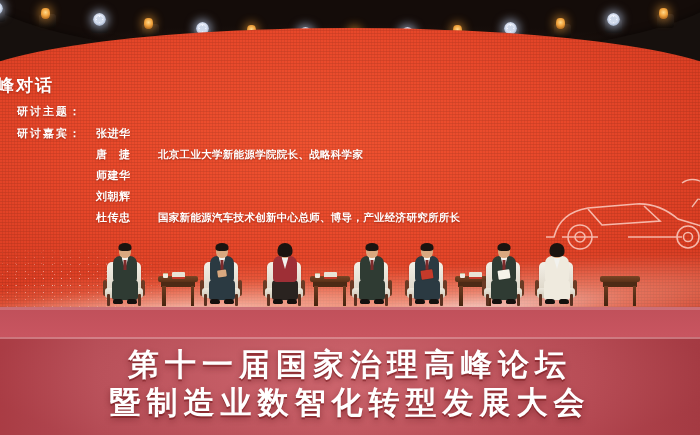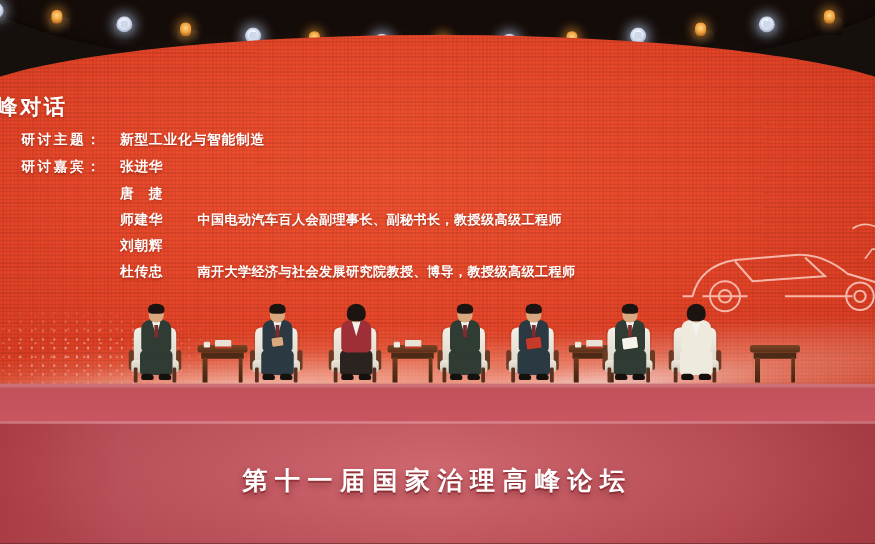--- a/index.html
+++ b/index.html
@@ -228,21 +228,21 @@
   }
   #banner::before{
     content:"";position:absolute;inset:0;
     background:radial-gradient(ellipse 70% 120% at 50% 40%, rgba(255,255,255,.10) 0%, rgba(0,0,0,.08) 75%);
   }
   .bline{
     position:relative;text-align:center;color:#fff;font-weight:700;
     letter-spacing:6px;white-space:nowrap;
     text-shadow:0 2px 0 rgba(120,25,30,.55), 0 3px 6px rgba(80,10,14,.45);
   }
-  #bline1{font-size:20px;line-height:34px;padding-top:9px;margin-top:20px;}
+  #bline1{font-size:31px;line-height:34px;padding-top:9px;}
   #bline2{font-size:31px;line-height:34px;padding-top:4px;letter-spacing:6px;}
 </style>
 </head>
 <body>
 
 <div id="stage">
 
   <div id="ceiling"></div>
   <div id="lights-layer">
       <div class="fixture" style="left: -12px; top: 8px;"></div>
@@ -295,48 +295,47 @@
         <path d="M150 10 C158 4 170 6 174 14 C178 22 172 28 166 26"></path>
         <path d="M166 26 L160 34"></path>
       </g>
     </svg>
 
     <div id="headline">
       <div id="session-title">高峰对话</div>
 
       <div class="row">
         <div class="lbl">研讨主题：</div>
-        <div class="val">新型工业化与智能制造</div>
       </div>
 
       <div class="row">
         <div class="lbl">研讨嘉宾：</div>
         <div class="gname" style="margin-left:14px">张进华</div>
       </div>
 
       <div class="guest-row">
         <div class="guest-spacer"></div>
         <div class="gname">唐　捷</div>
+        <div class="gtitle">北京工业大学新能源学院院长、战略科学家</div>
       </div>
 
       <div class="guest-row">
         <div class="guest-spacer"></div>
         <div class="gname">师建华</div>
-        <div class="gtitle">中国电动汽车百人会副理事长、副秘书长，教授级高级工程师</div>
       </div>
 
       <div class="guest-row">
         <div class="guest-spacer"></div>
         <div class="gname">刘朝辉</div>
       </div>
 
       <div class="guest-row">
         <div class="guest-spacer"></div>
         <div class="gname">杜传忠</div>
-        <div class="gtitle">南开大学经济与社会发展研究院教授、博导，教授级高级工程师</div>
+        <div class="gtitle">国家新能源汽车技术创新中心总师、博导，产业经济研究所所长</div>
       </div>
     </div>
   </div>
 
   <div id="floor">
     <div id="floor-edge"></div>
   </div>
 
   <div id="seating">
       <div class="sidetable" style="left: 158px;">
@@ -500,15 +499,16 @@
         </div>
         <div class="p-torso" style="background:#efeade"></div>
         <div class="p-shirt"></div>
         <div class="p-head"></div>
         <div class="p-hair long"></div>
       </div>
     </div>
 
   <div id="banner">
     <div class="bline" id="bline1">第十一届国家治理高峰论坛</div>
+    <div class="bline" id="bline2">暨制造业数智化转型发展大会</div>
   </div>
 
 </div>
 
 </body></html>

